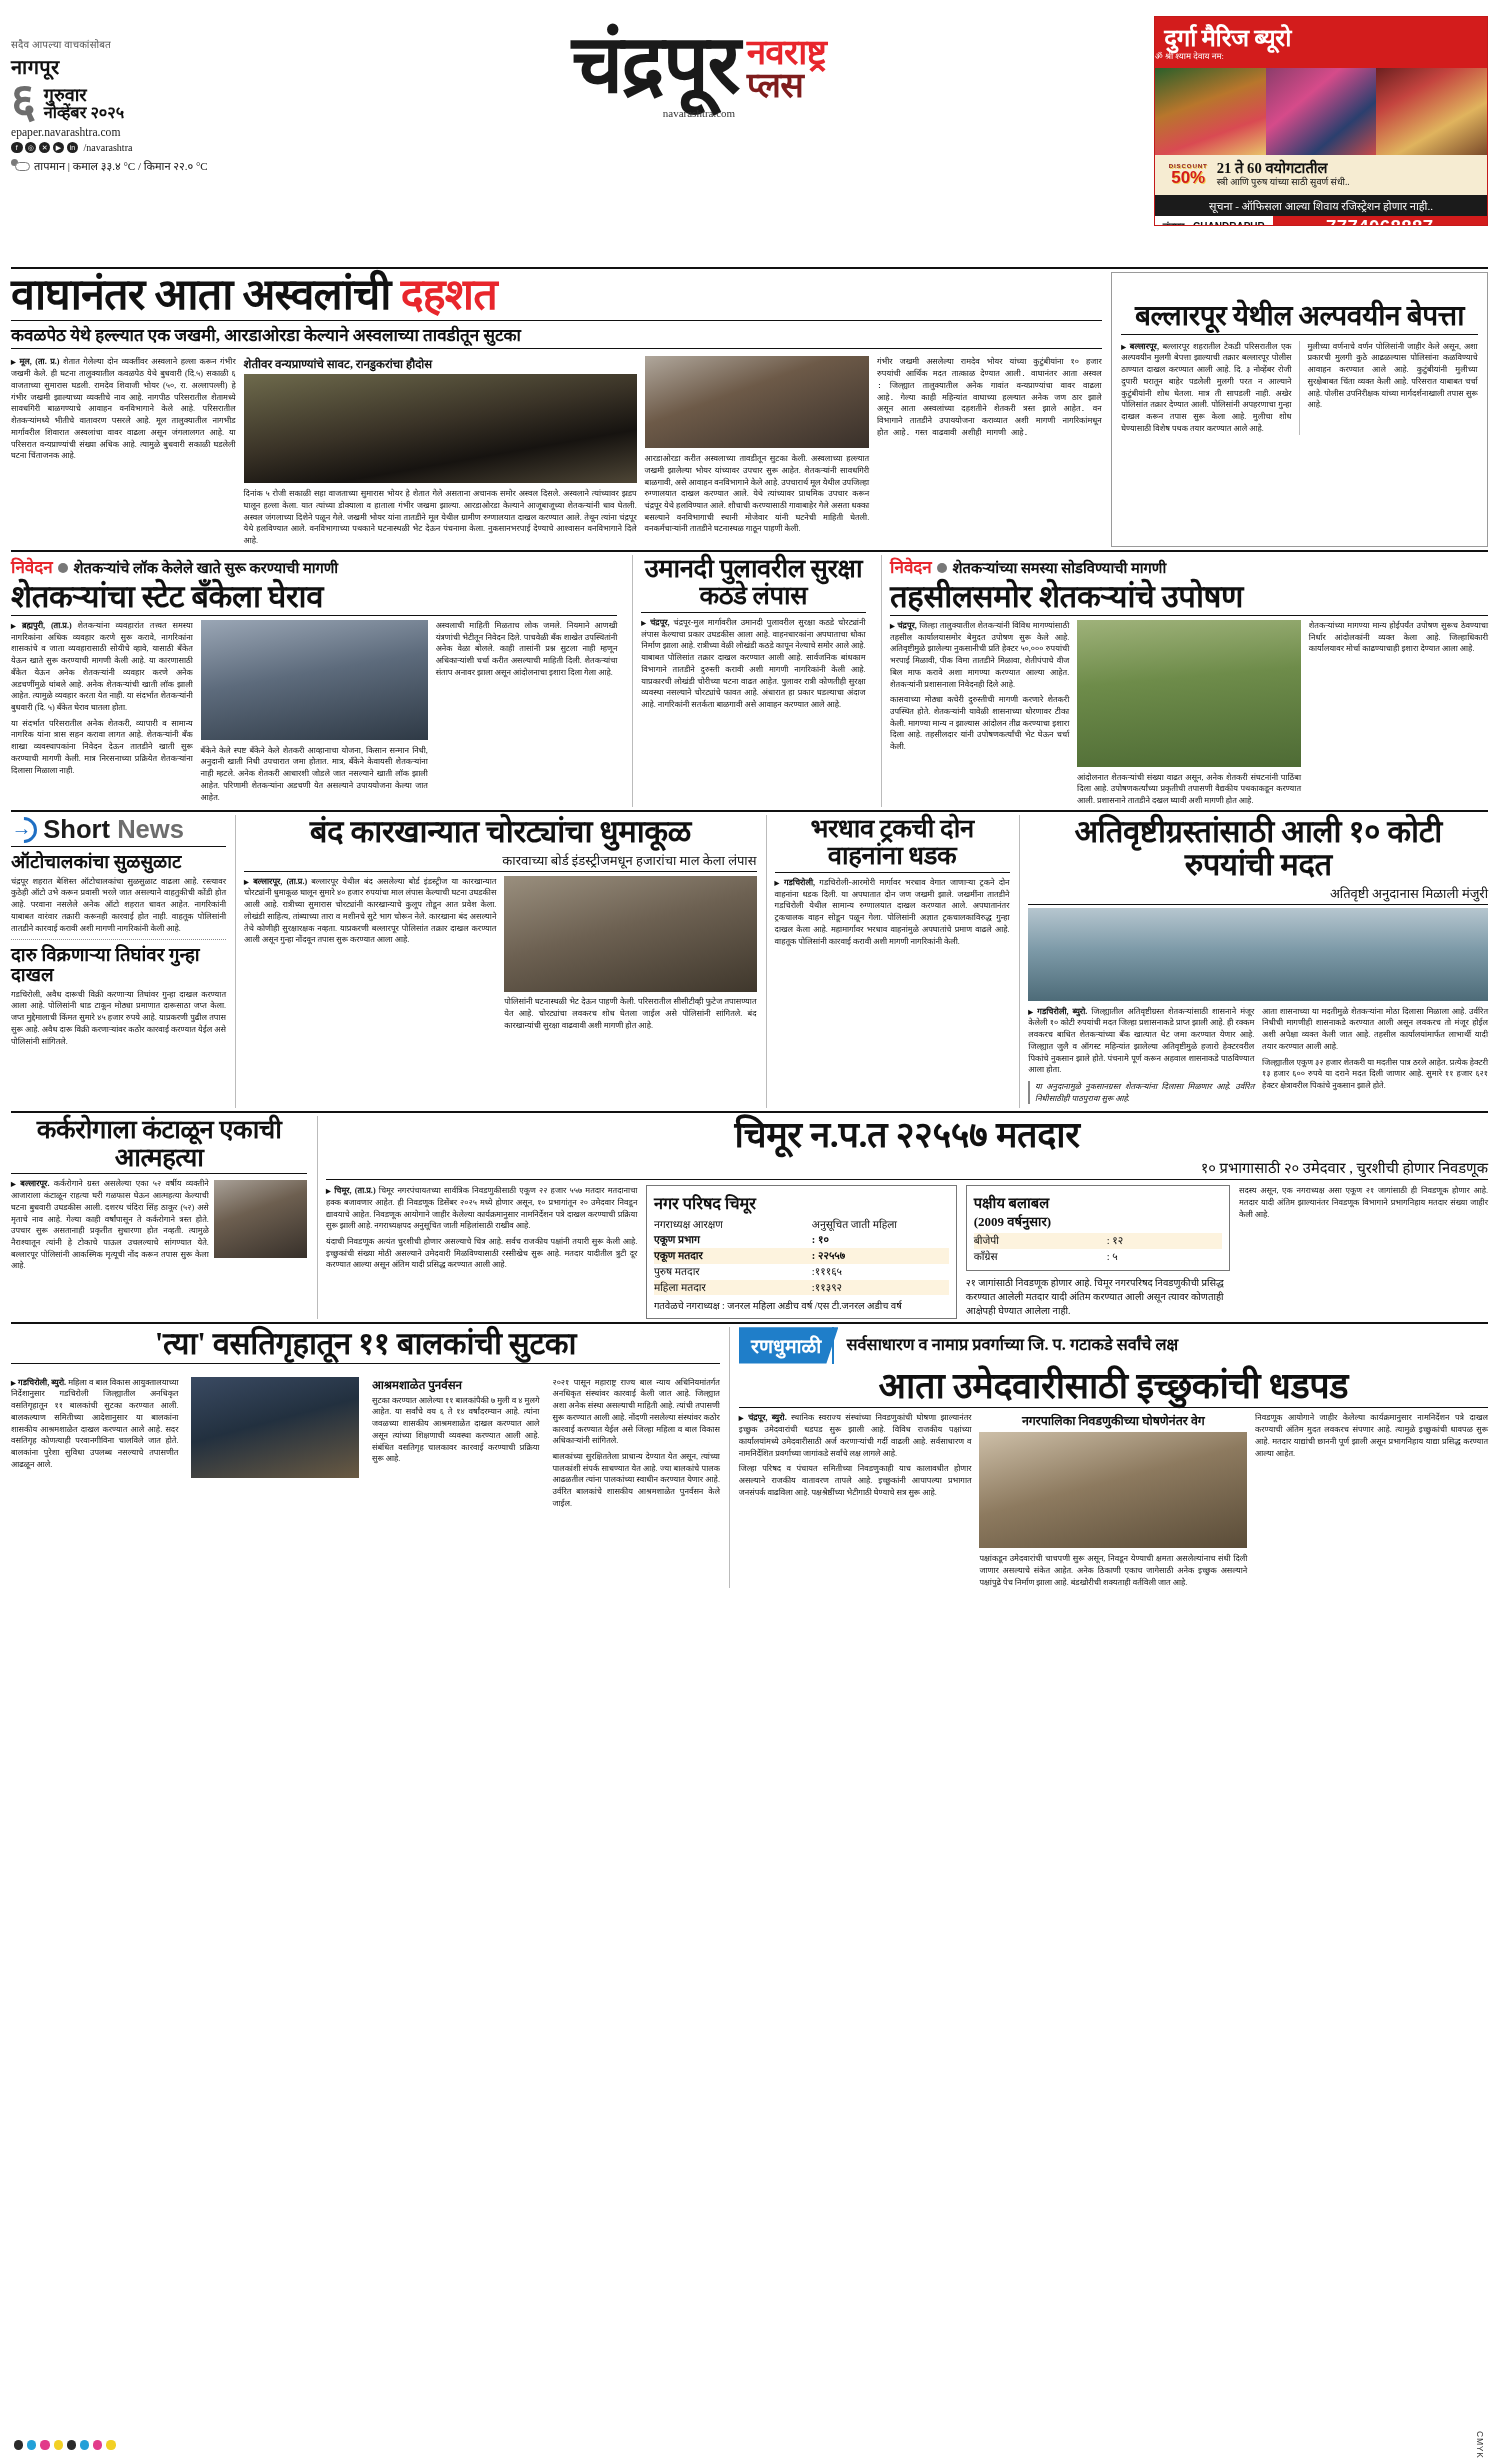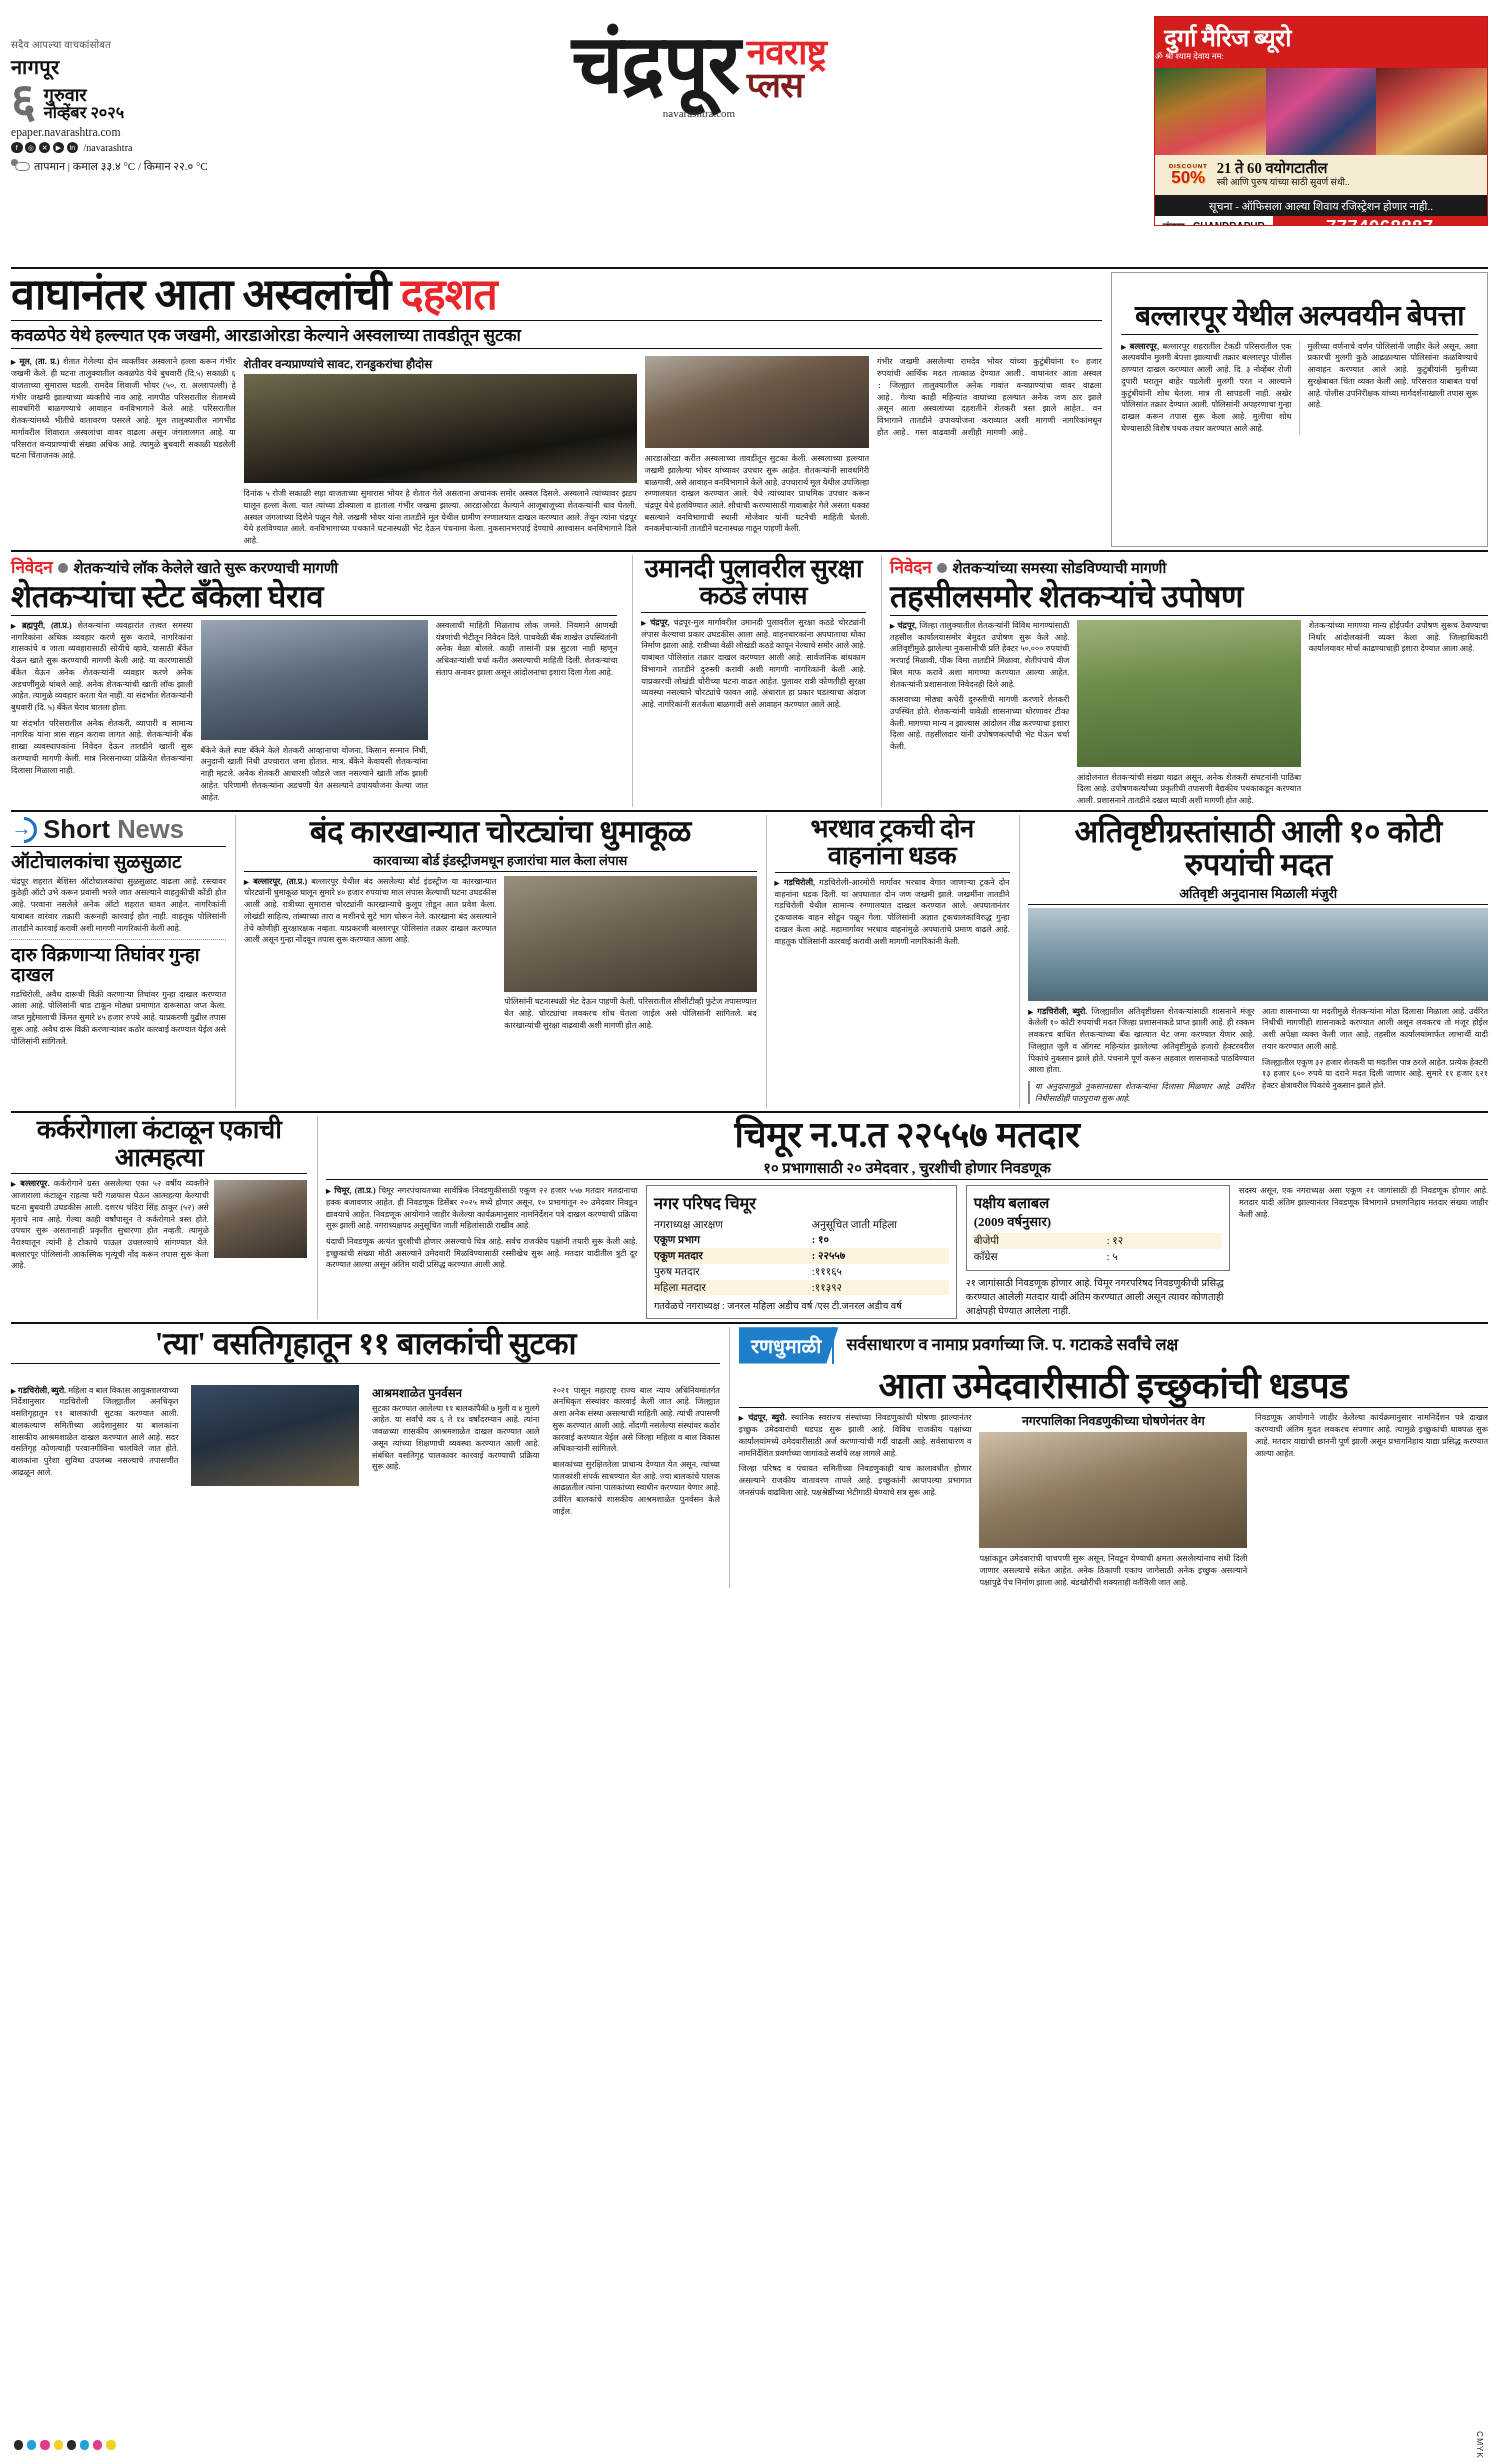--- a/index.html
+++ b/index.html
@@ -107,21 +107,21 @@
   .rail-cols > div { flex:1; }
 
   
   .kicker { display:flex; align-items:baseline; gap:5.4px; margin-bottom:1.6px;}
   .kicker .tag { color:#e8262c; font-size:17px; font-weight:bold; }
   .kicker .dot { width:10px; height:10px; border-radius:50%; background:#777; display:inline-block;}
   .kicker .ktxt { font-size:14.7px; font-weight:bold; }
   .sec-head { font-size:31px; font-weight:bold; line-height:1.07; letter-spacing:-0.4px;}
   .sec-head.sm { font-size:25.6px; }
   .sec-head.center { text-align:center; }
-  .sec-sub { font-size:13px; font-weight:bold; text-align:center; margin-top:2.3px;}
+  .sec-sub { font-size:13px; font-weight:normal; text-align:right; margin-top:2.3px;}
 
   
   .sn-head { display:flex; align-items:center; gap:6.2px; }
   .sn-arrow { width:26px; height:26px; border-radius:50%; border:3.1px solid #1f6fc4; position:relative;
               border-left-color:transparent; border-bottom-color:transparent; transform:rotate(45deg); }
   .sn-arrow::after { content:"\2192"; position:absolute; left:-3.1px; top:-0.8px; transform:rotate(-45deg);
                      color:#1f6fc4; font-size:20px; font-weight:bold; font-family:"Liberation Sans",sans-serif;}
   .sn-title { font-family:"Liberation Sans",sans-serif; font-size:25.6px; font-weight:bold; }
   .sn-title .b { color:#1b1b1b; } .sn-title .g { color:#6d6d6d; }
   .sn-item-h { font-size:18.6px; font-weight:bold; line-height:1.1; margin:4.7px 0 3.1px; }
@@ -492,21 +492,21 @@
     </div>
   </div>
 
   <div class="rule-thick"></div>
 
   <div style="display:flex; gap:9.3px;">
 
     <div style="flex:1.45">
       <div class="sec-head center">'त्या' वसतिगृहातून ११ बालकांची सुटका</div>
       <div class="rule-thin"></div>
-      <div style="display:flex; gap:13px; margin-top:21px;">
+      <div style="display:flex; gap:13px; margin-top:13px;">
         <div style="flex:1" class="tiny">
           <span class="by arrow-b">गडचिरोली, ब्युरो.</span>
           <span>महिला व बाल विकास आयुक्तालयाच्या निर्देशानुसार गडचिरोली जिल्ह्यातील अनधिकृत वसतिगृहातून ११ बालकांची सुटका करण्यात आली. बालकल्याण समितीच्या आदेशानुसार या बालकांना शासकीय आश्रमशाळेत दाखल करण्यात आले आहे. सदर वसतिगृह कोणत्याही परवानगीविना चालविले जात होते. बालकांना पुरेशा सुविधा उपलब्ध नसल्याचे तपासणीत आढळून आले.</span>
         </div>
         <div style="flex:1">
           <div class="photo hostel"></div>
         </div>
         <div style="flex:1">
           <div style="font-size:11.6px;font-weight:bold;margin-bottom:3.1px">आश्रमशाळेत पुनर्वसन</div>
           <div class="tiny">सुटका करण्यात आलेल्या ११ बालकांपैकी ७ मुली व ४ मुलगे आहेत. या सर्वांचे वय ६ ते १४ वर्षांदरम्यान आहे. त्यांना जवळच्या शासकीय आश्रमशाळेत दाखल करण्यात आले असून त्यांच्या शिक्षणाची व्यवस्था करण्यात आली आहे. संबंधित वसतिगृह चालकावर कारवाई करण्याची प्रक्रिया सुरू आहे.</div>

